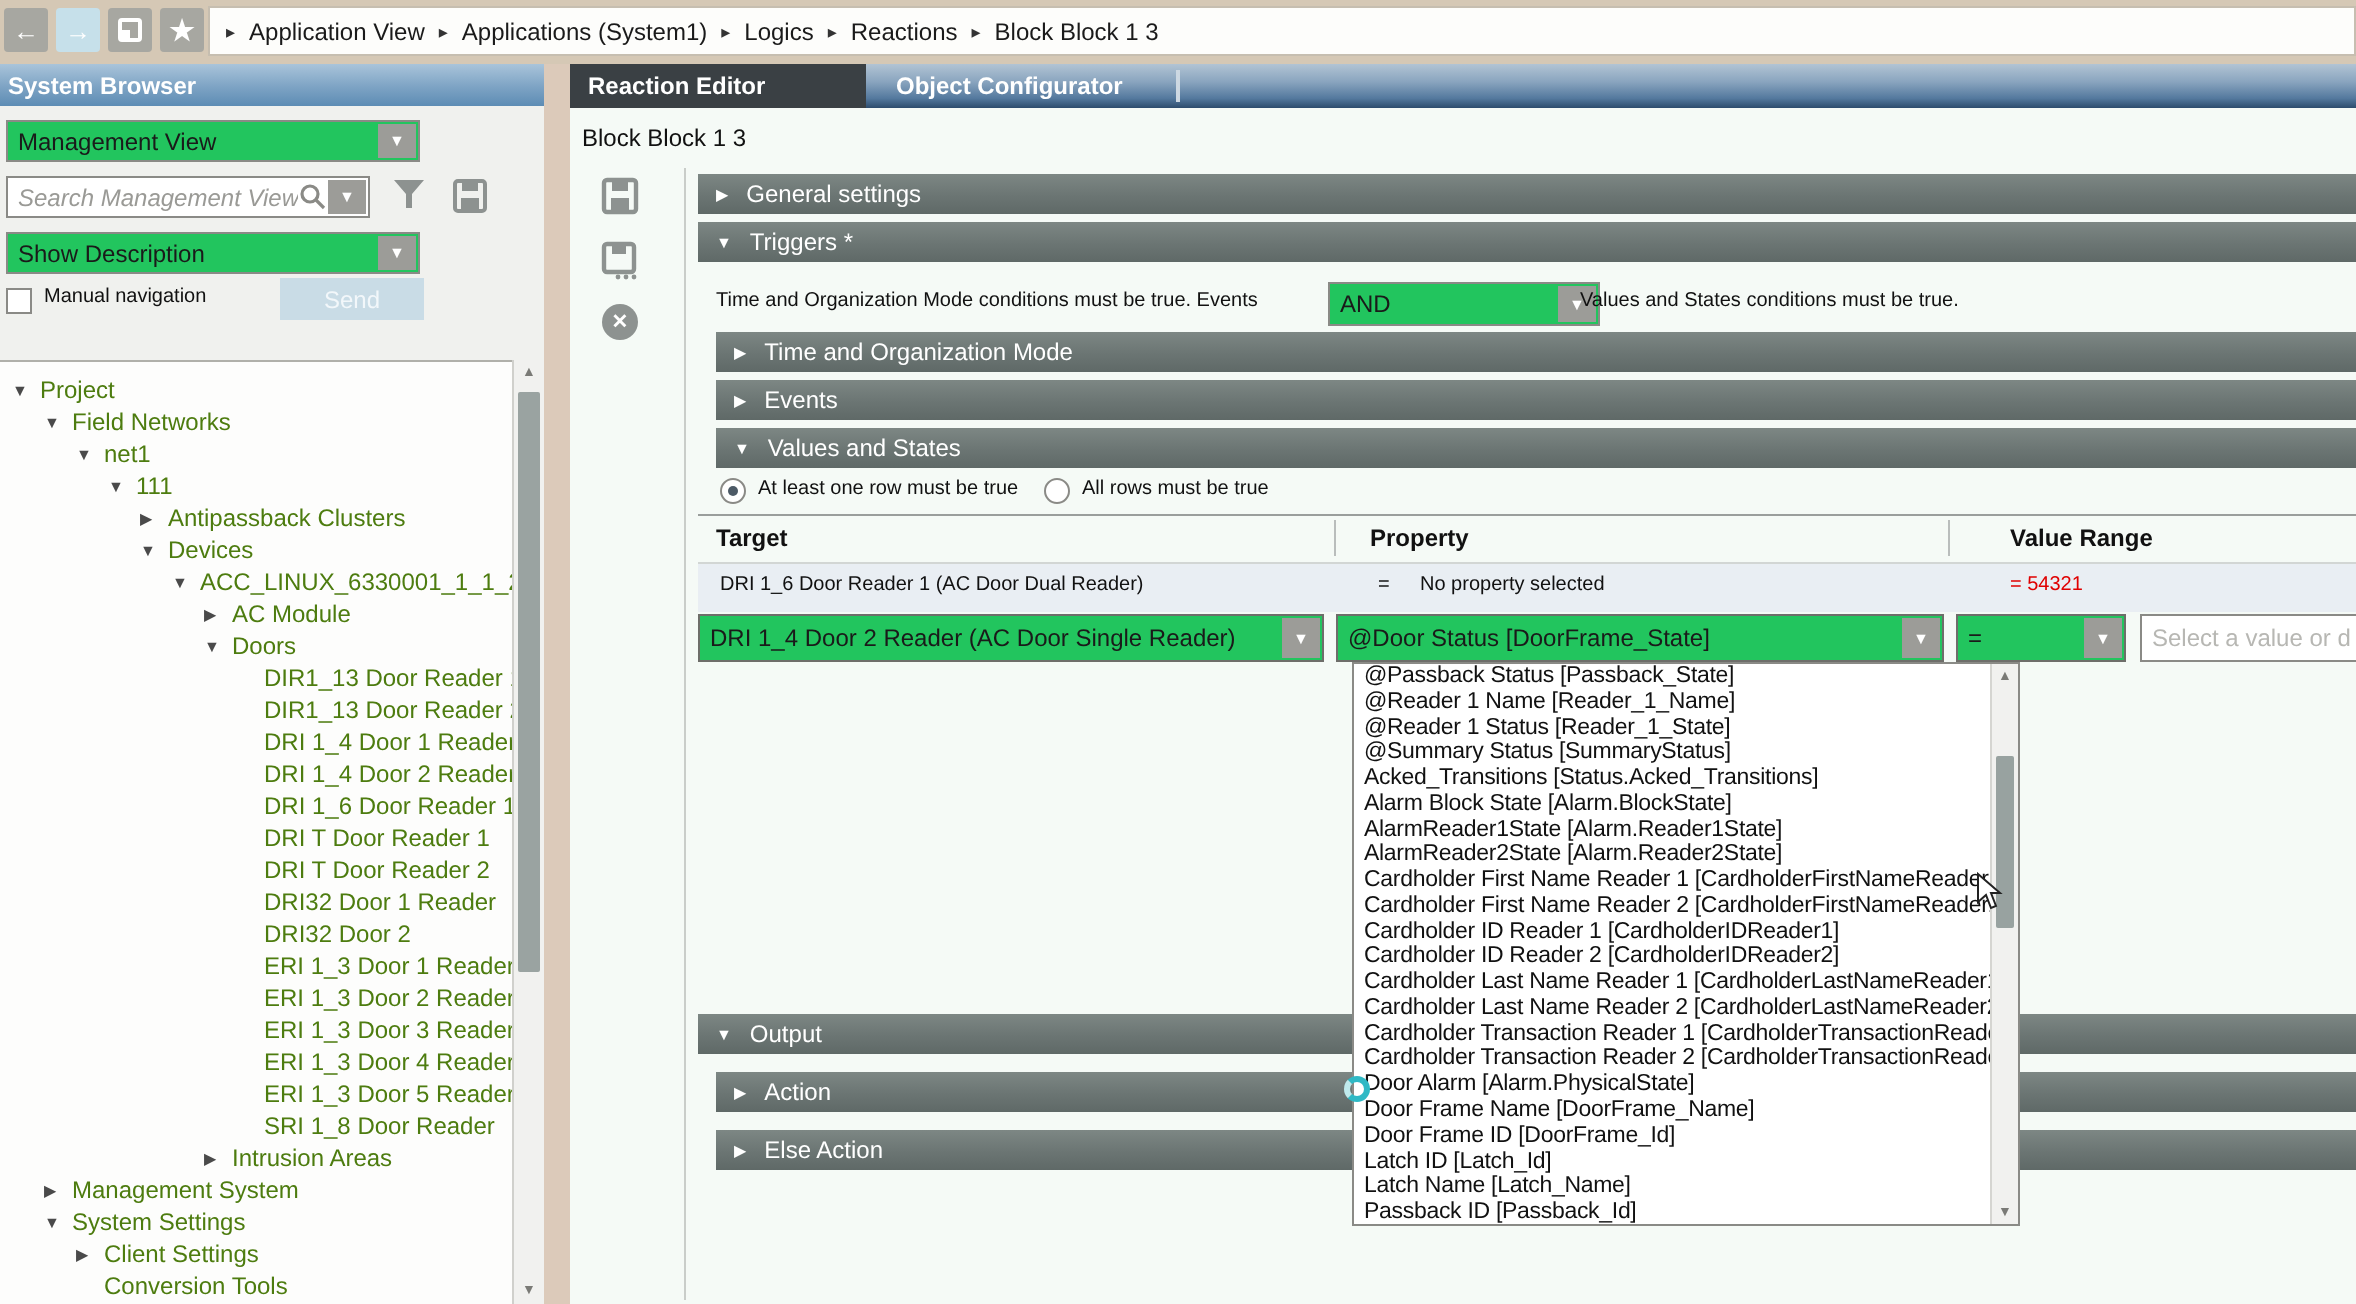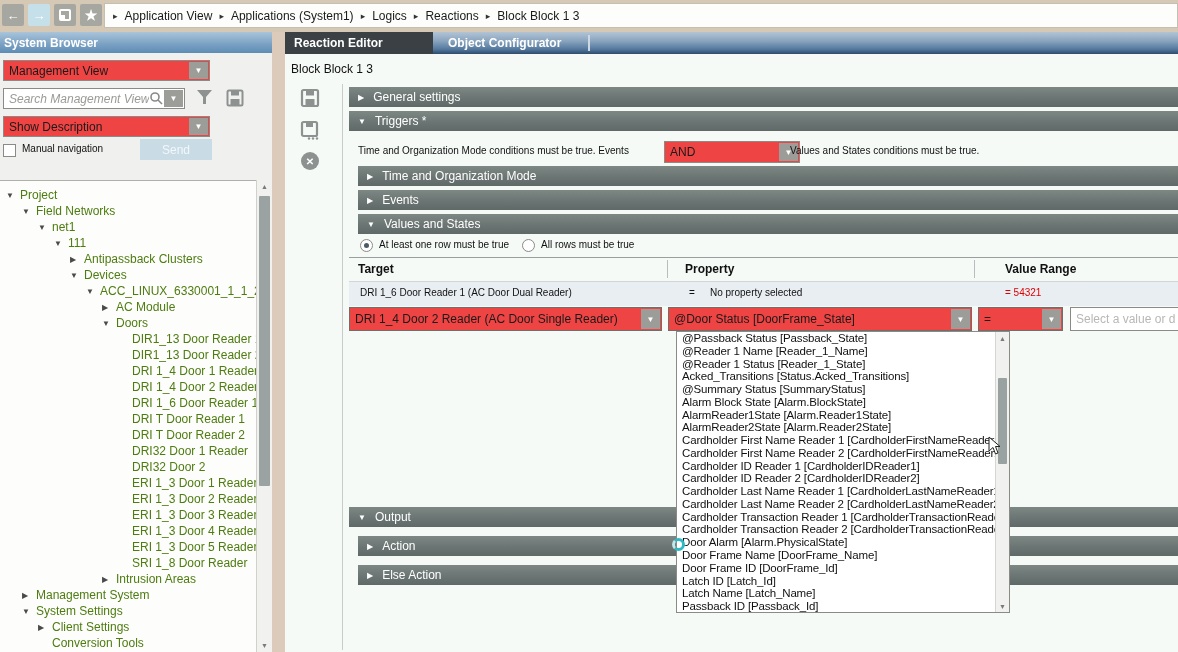--- a/index.html
+++ b/index.html
@@ -14,21 +14,21 @@
   .breadcrumb-bar { position: absolute; left: 104px; top: 3px; width: 1074px; height: 25px; background: #fdfdfb;
                     border: 1px solid #c6beb0; display: flex; align-items: center; padding-left: 8px; gap: 7px; }
   .bsep { font-size: 9px; color: #333; }
   .bitem { font-size: 12px; color: #1a1a1a; white-space: nowrap; }
 
   
   .left-panel { position: absolute; left: 0; top: 32px; width: 272px; height: 620px; background: #f0f1ee; }
   .lp-header { position: absolute; left: 0; top: 0; width: 100%; height: 21px;
                background: linear-gradient(180deg,#a9c4da 0%,#7da3c4 55%,#5d8cb4 100%);
                color: #fff; font-weight: bold; display: flex; align-items: center; padding-left: 4px; }
-  .combo { position: absolute; background: #ef4444; border: 1px solid #8a8a86; display: flex; align-items: center;
+  .combo { position: absolute; background: #22c55e; border: 1px solid #8a8a86; display: flex; align-items: center;
            padding-left: 5px; overflow: hidden; white-space: nowrap; }
   .combo .arrowbtn { position: absolute; right: 1px; top: 1px; bottom: 1px; width: 19px; background: #9c9c98;
                      color: #fff; display: flex; align-items: center; justify-content: center; font-size: 8px; }
   .searchbox { position: absolute; background: #fff; border: 1px solid #8a8a86; display: flex; align-items: center; }
   .searchbox input { border: none; outline: none; flex: 1; font-family: "Liberation Sans", sans-serif;
                      font-size: 12px; font-style: italic; color: #555; padding-left: 5px; background: transparent; min-width: 0; }
   .searchbox input::placeholder { color: #9a9a96; font-style: italic; }
   .send-btn { position: absolute; background: #c9dce6; color: #f2f7fa; display: flex; align-items: center;
               justify-content: center; font-size: 12px; }
   .checkbox { position: absolute; width: 13px; height: 13px; background: #fff; border: 1px solid #8a8a86; }
@@ -395,22 +395,22 @@
     <div class="bar" style="left:73px;top:533px;width:820px">
       <span class="tri">▶</span>
         <span>Else Action</span>
     </div>
 
     <div class="popup">
       <div style="width:319px">
           <div class="popt">@Passback Status [Passback_State]</div>
           <div class="popt">@Reader 1 Name [Reader_1_Name]</div>
           <div class="popt">@Reader 1 Status [Reader_1_State]</div>
+          <div class="popt">@Summary Status [SummaryStatus]</div>
           <div class="popt">Acked_Transitions [Status.Acked_Transitions]</div>
-          <div class="popt">@Summary Status [SummaryStatus]</div>
           <div class="popt">Alarm Block State [Alarm.BlockState]</div>
           <div class="popt">AlarmReader1State [Alarm.Reader1State]</div>
           <div class="popt">AlarmReader2State [Alarm.Reader2State]</div>
           <div class="popt">Cardholder First Name Reader 1 [CardholderFirstNameReader1]</div>
           <div class="popt">Cardholder First Name Reader 2 [CardholderFirstNameReader2]</div>
           <div class="popt">Cardholder ID Reader 1 [CardholderIDReader1]</div>
           <div class="popt">Cardholder ID Reader 2 [CardholderIDReader2]</div>
           <div class="popt">Cardholder Last Name Reader 1 [CardholderLastNameReader1]</div>
           <div class="popt">Cardholder Last Name Reader 2 [CardholderLastNameReader2]</div>
           <div class="popt">Cardholder Transaction Reader 1 [CardholderTransactionReader1]</div>

